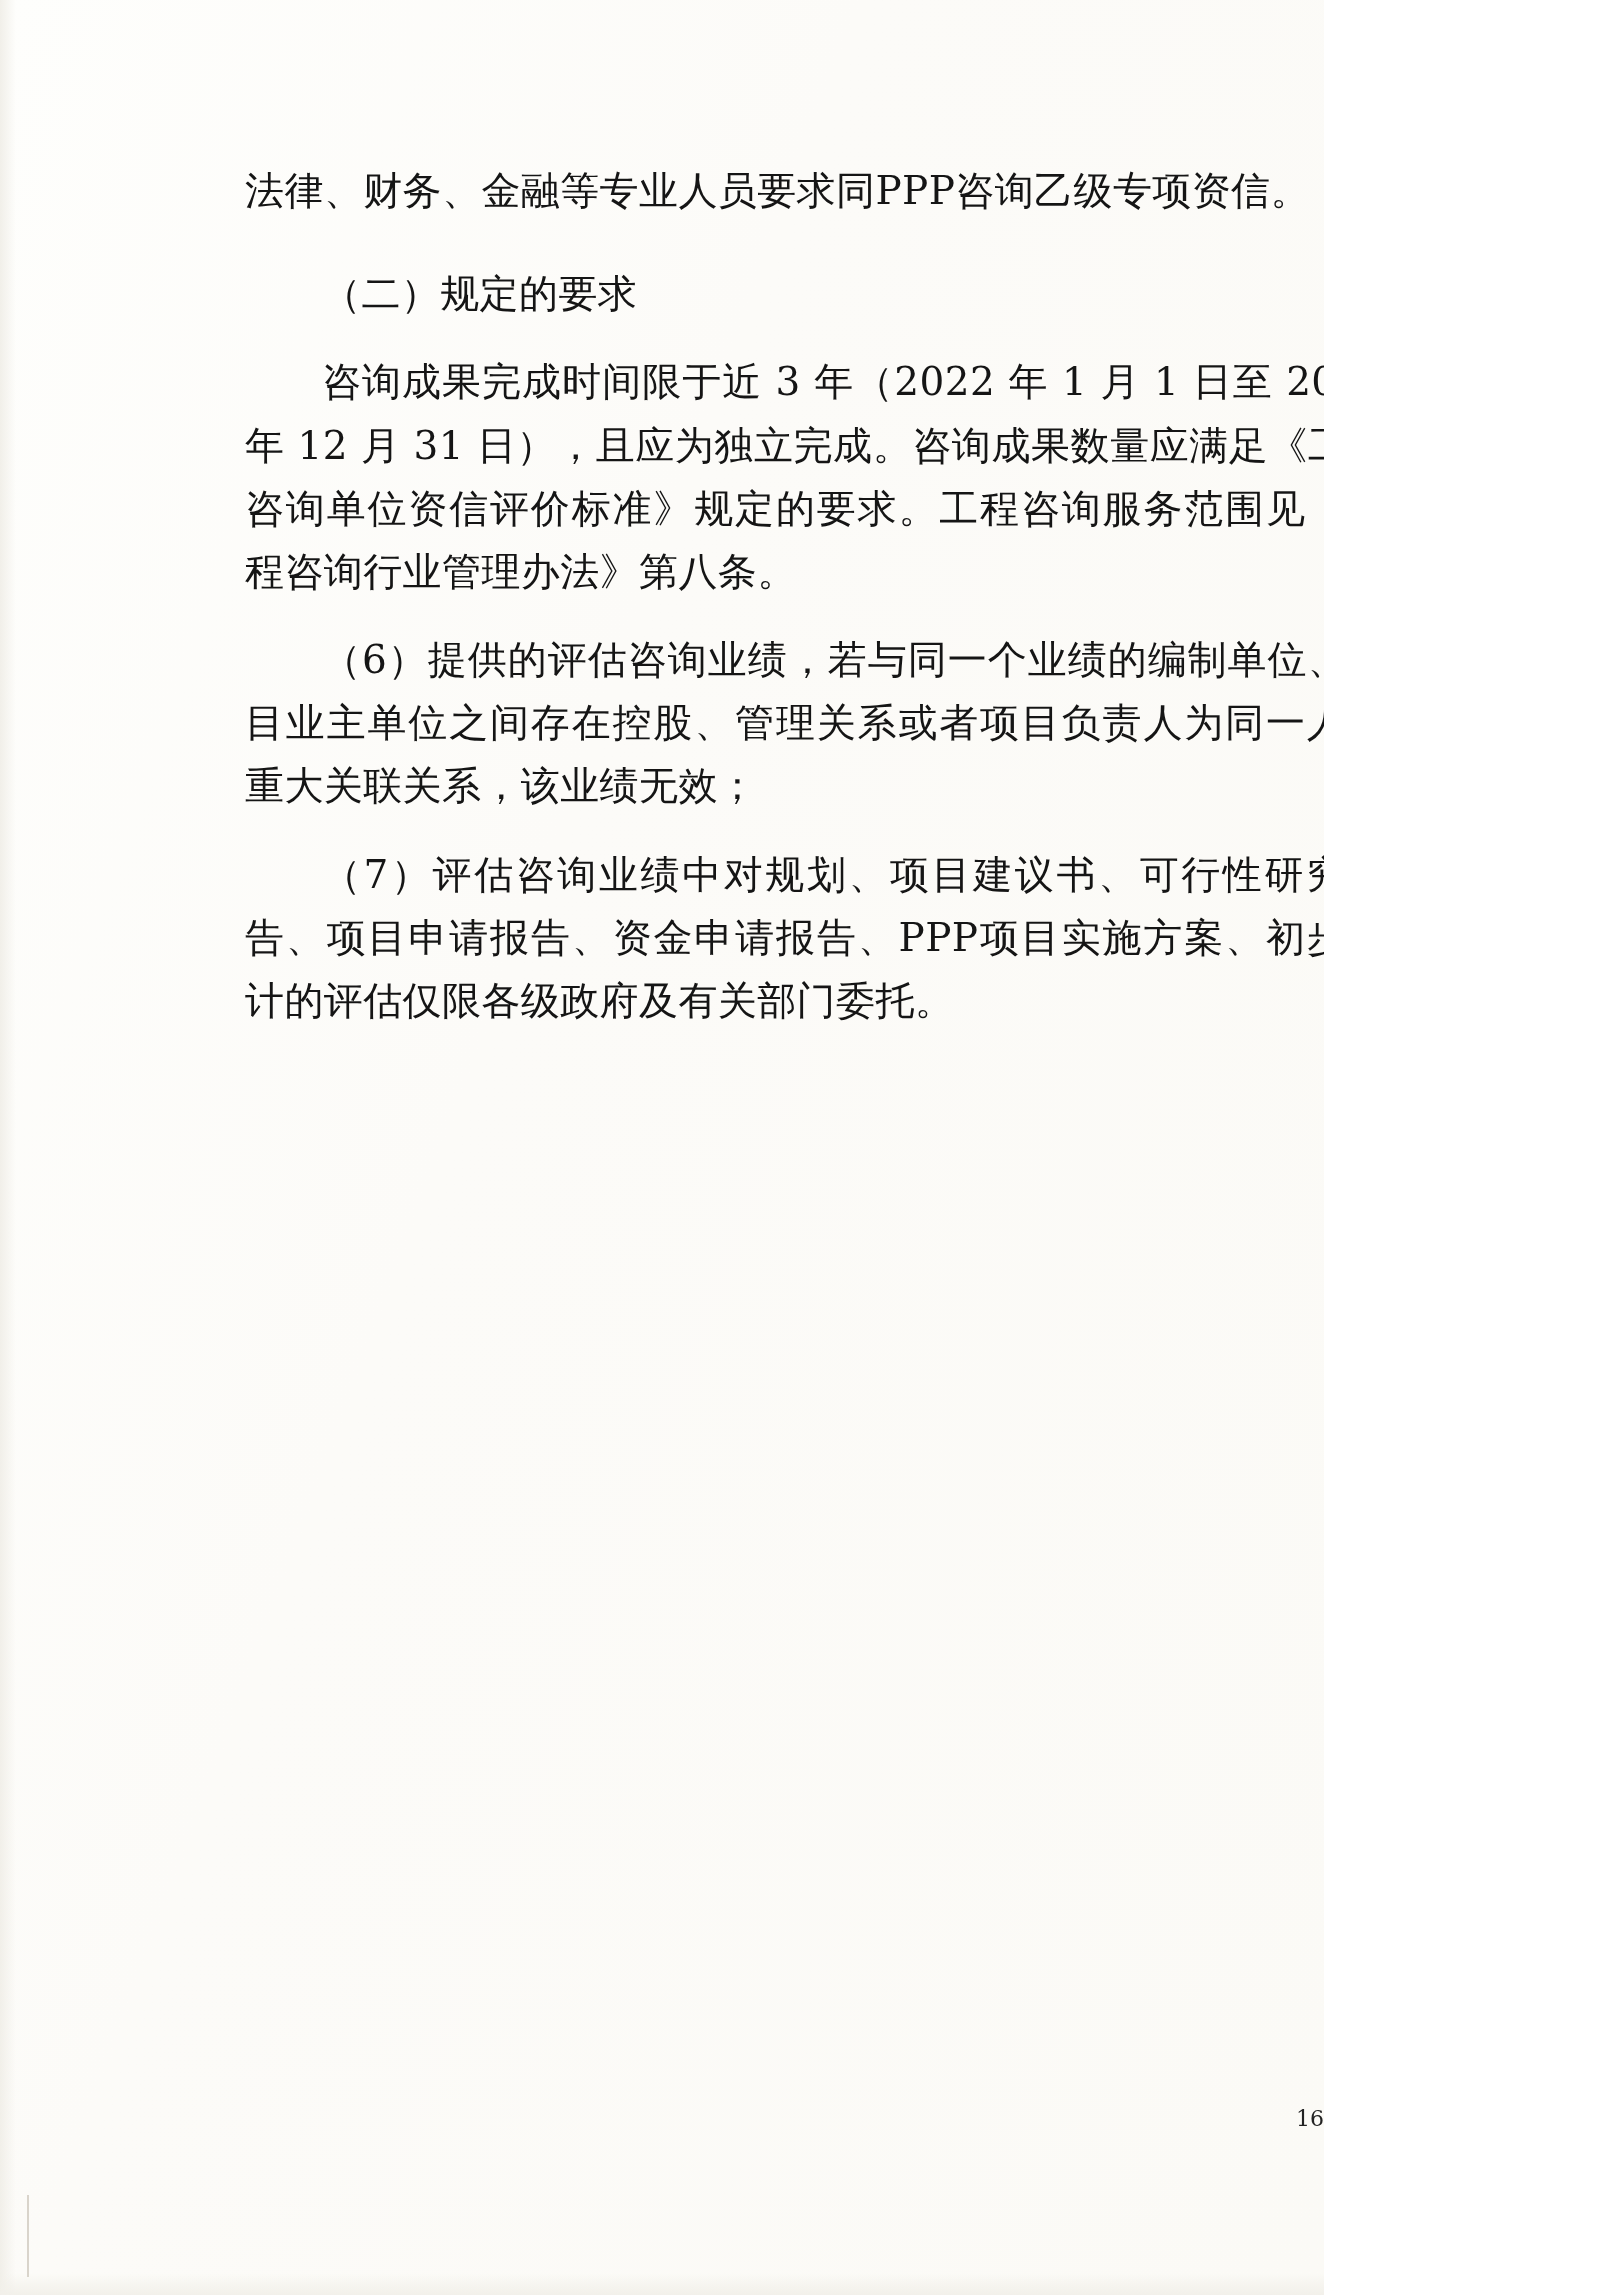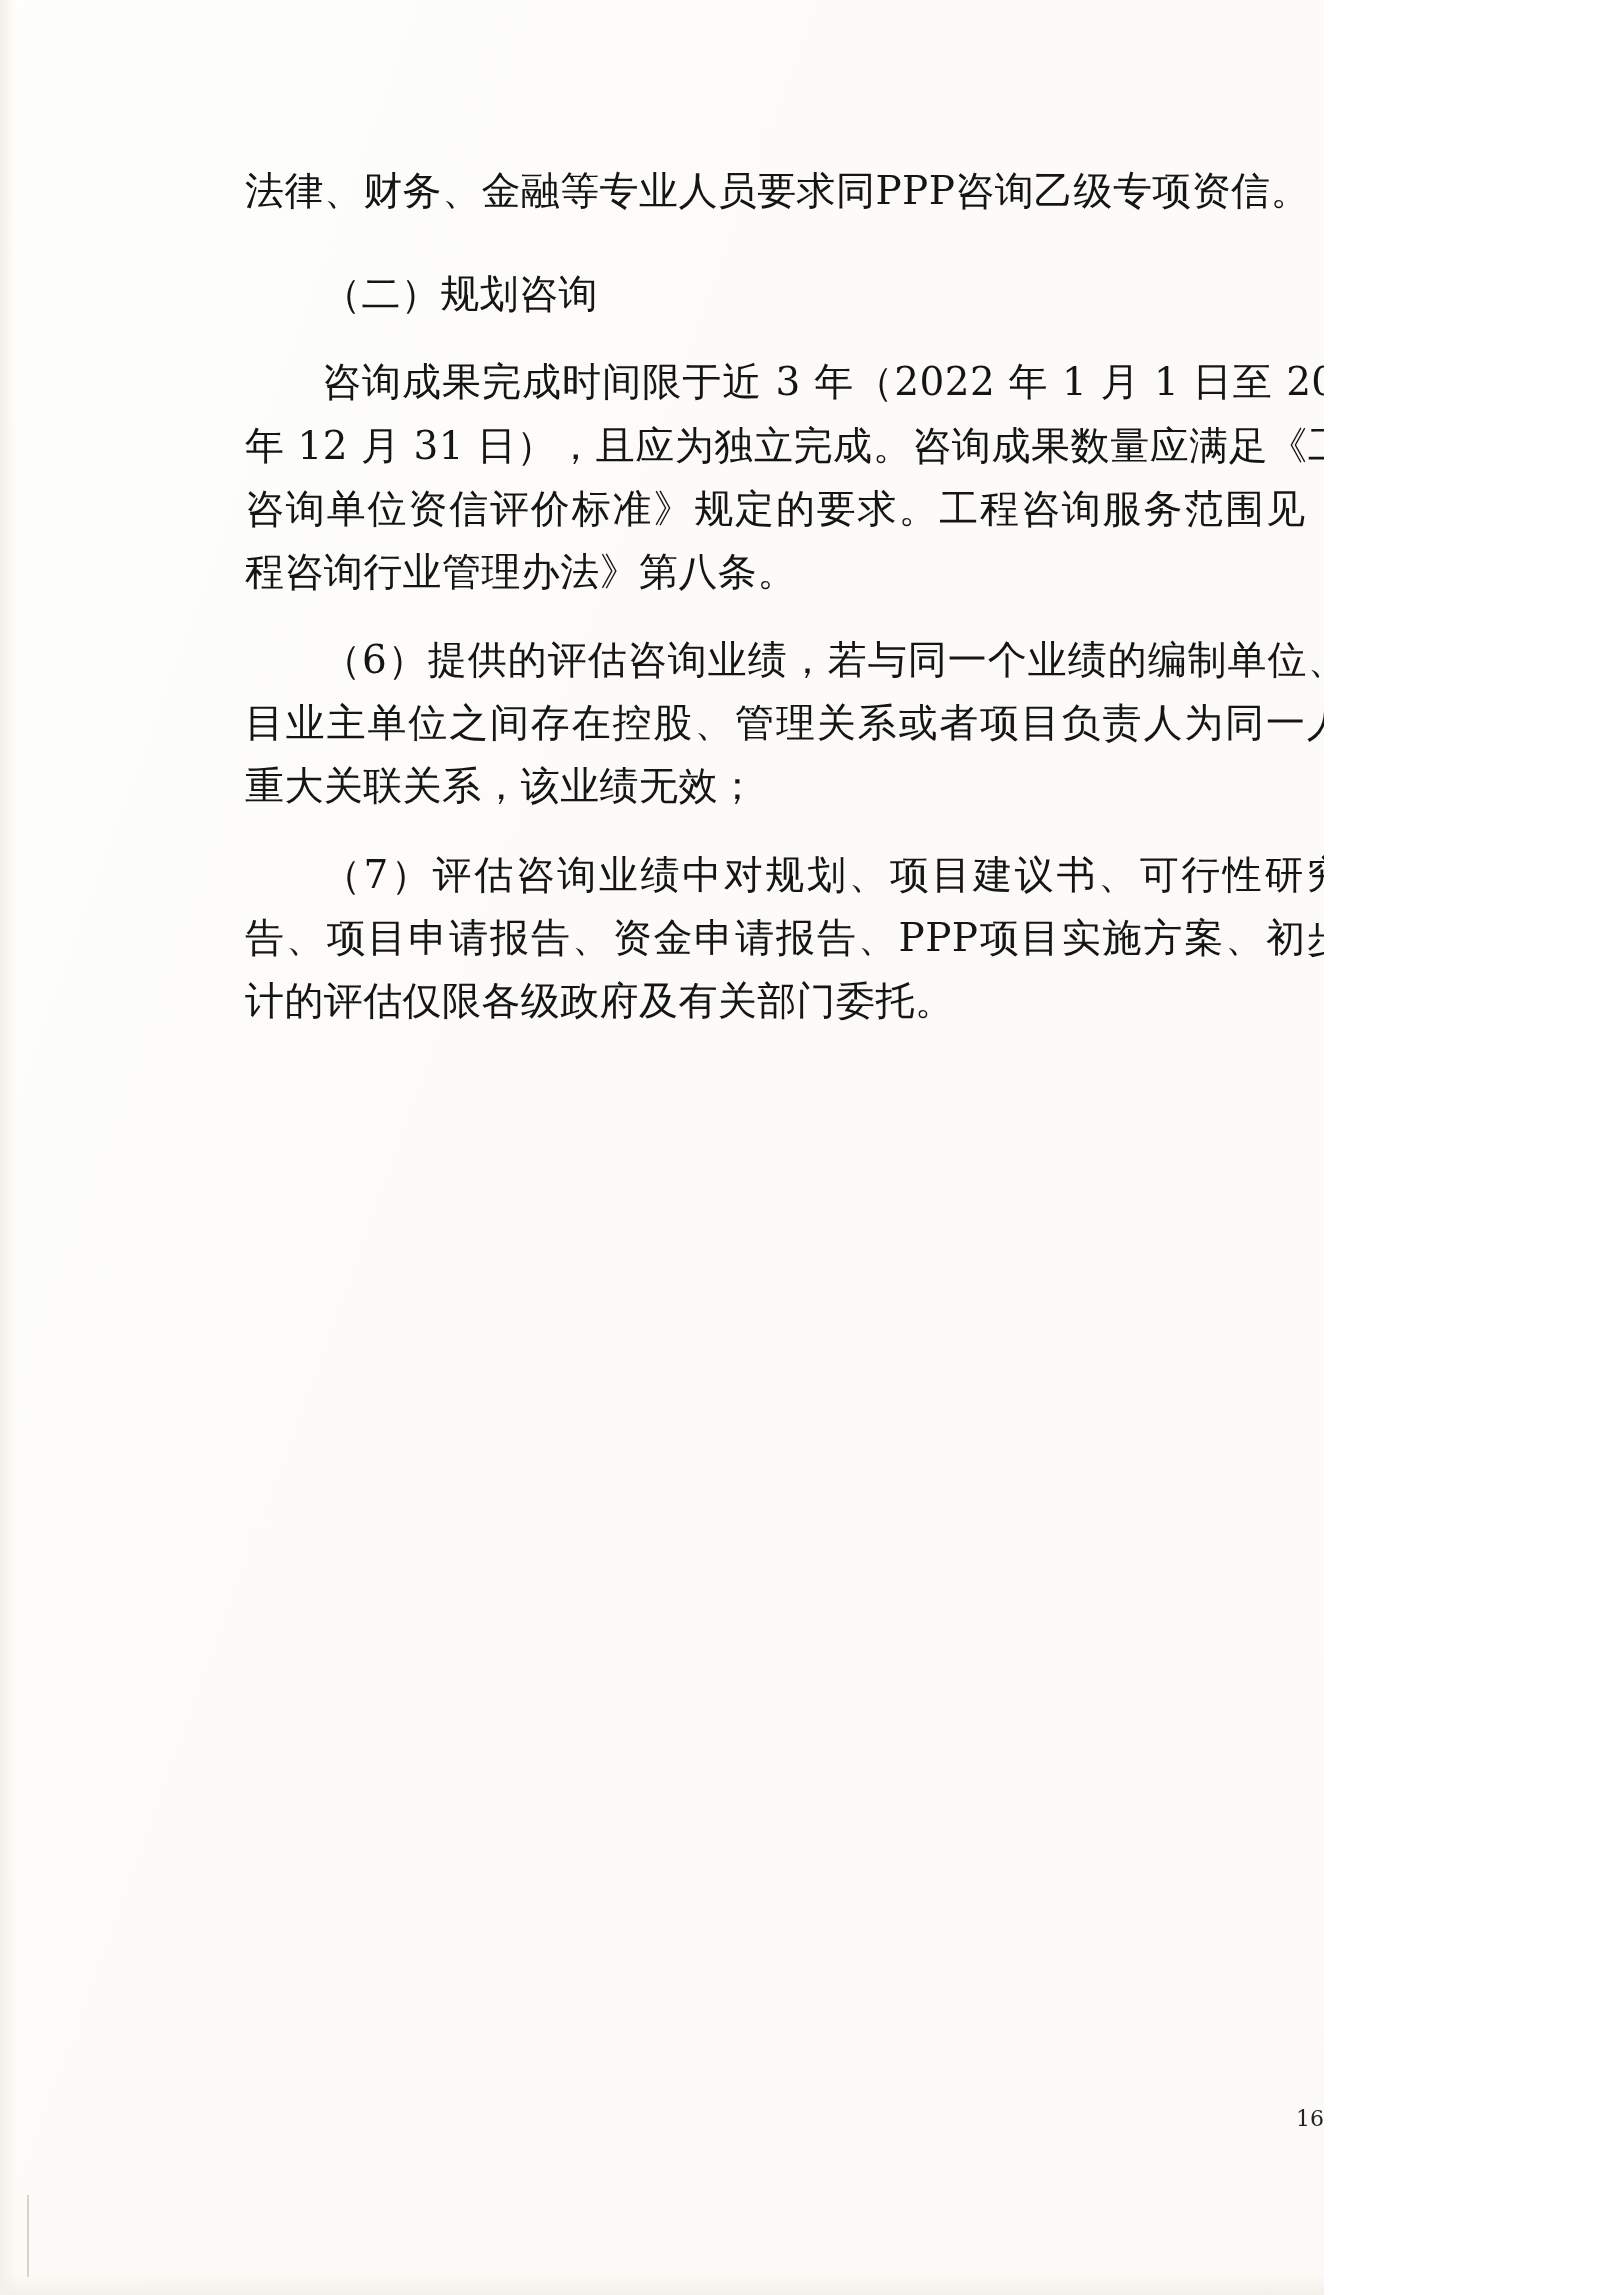--- a/index.html
+++ b/index.html
@@ -87,21 +87,21 @@
 </head>
 <body>
 
 <div class="page">
   <div class="paper-tint"></div>
   <div class="scan-edge-left"></div>
   <div class="scan-edge-bottom"></div>
 
   <div class="content">
     <p class="para">法律、财务、金融等专业人员要求同PPP咨询乙级专项资信。</p>
-    <p class="para indent gap-top">（二）规划咨询</p>
+    <p class="para indent gap-top">（二）规定的要求</p>
     <p class="para indent">咨询成果完成时间限于近 3 年（2022 年 1 月 1 日至 2024 年 12 月 31 日），且应为独立完成。咨询成果数量应满足《工程咨询单位资信评价标准》规定的要求。工程咨询服务范围见《工程咨询行业管理办法》第八条。</p>
     <p class="para indent">（6）提供的评估咨询业绩，若与同一个业绩的编制单位、项目业主单位之间存在控股、管理关系或者项目负责人为同一人的重大关联关系，该业绩无效；</p>
     <p class="para indent">（7）评估咨询业绩中对规划、项目建议书、可行性研究报告、项目申请报告、资金申请报告、PPP项目实施方案、初步设计的评估仅限各级政府及有关部门委托。</p>
   </div>
 
   <div class="page-number">16</div>
   <div class="edge-mark"></div>
 </div>
 
 

